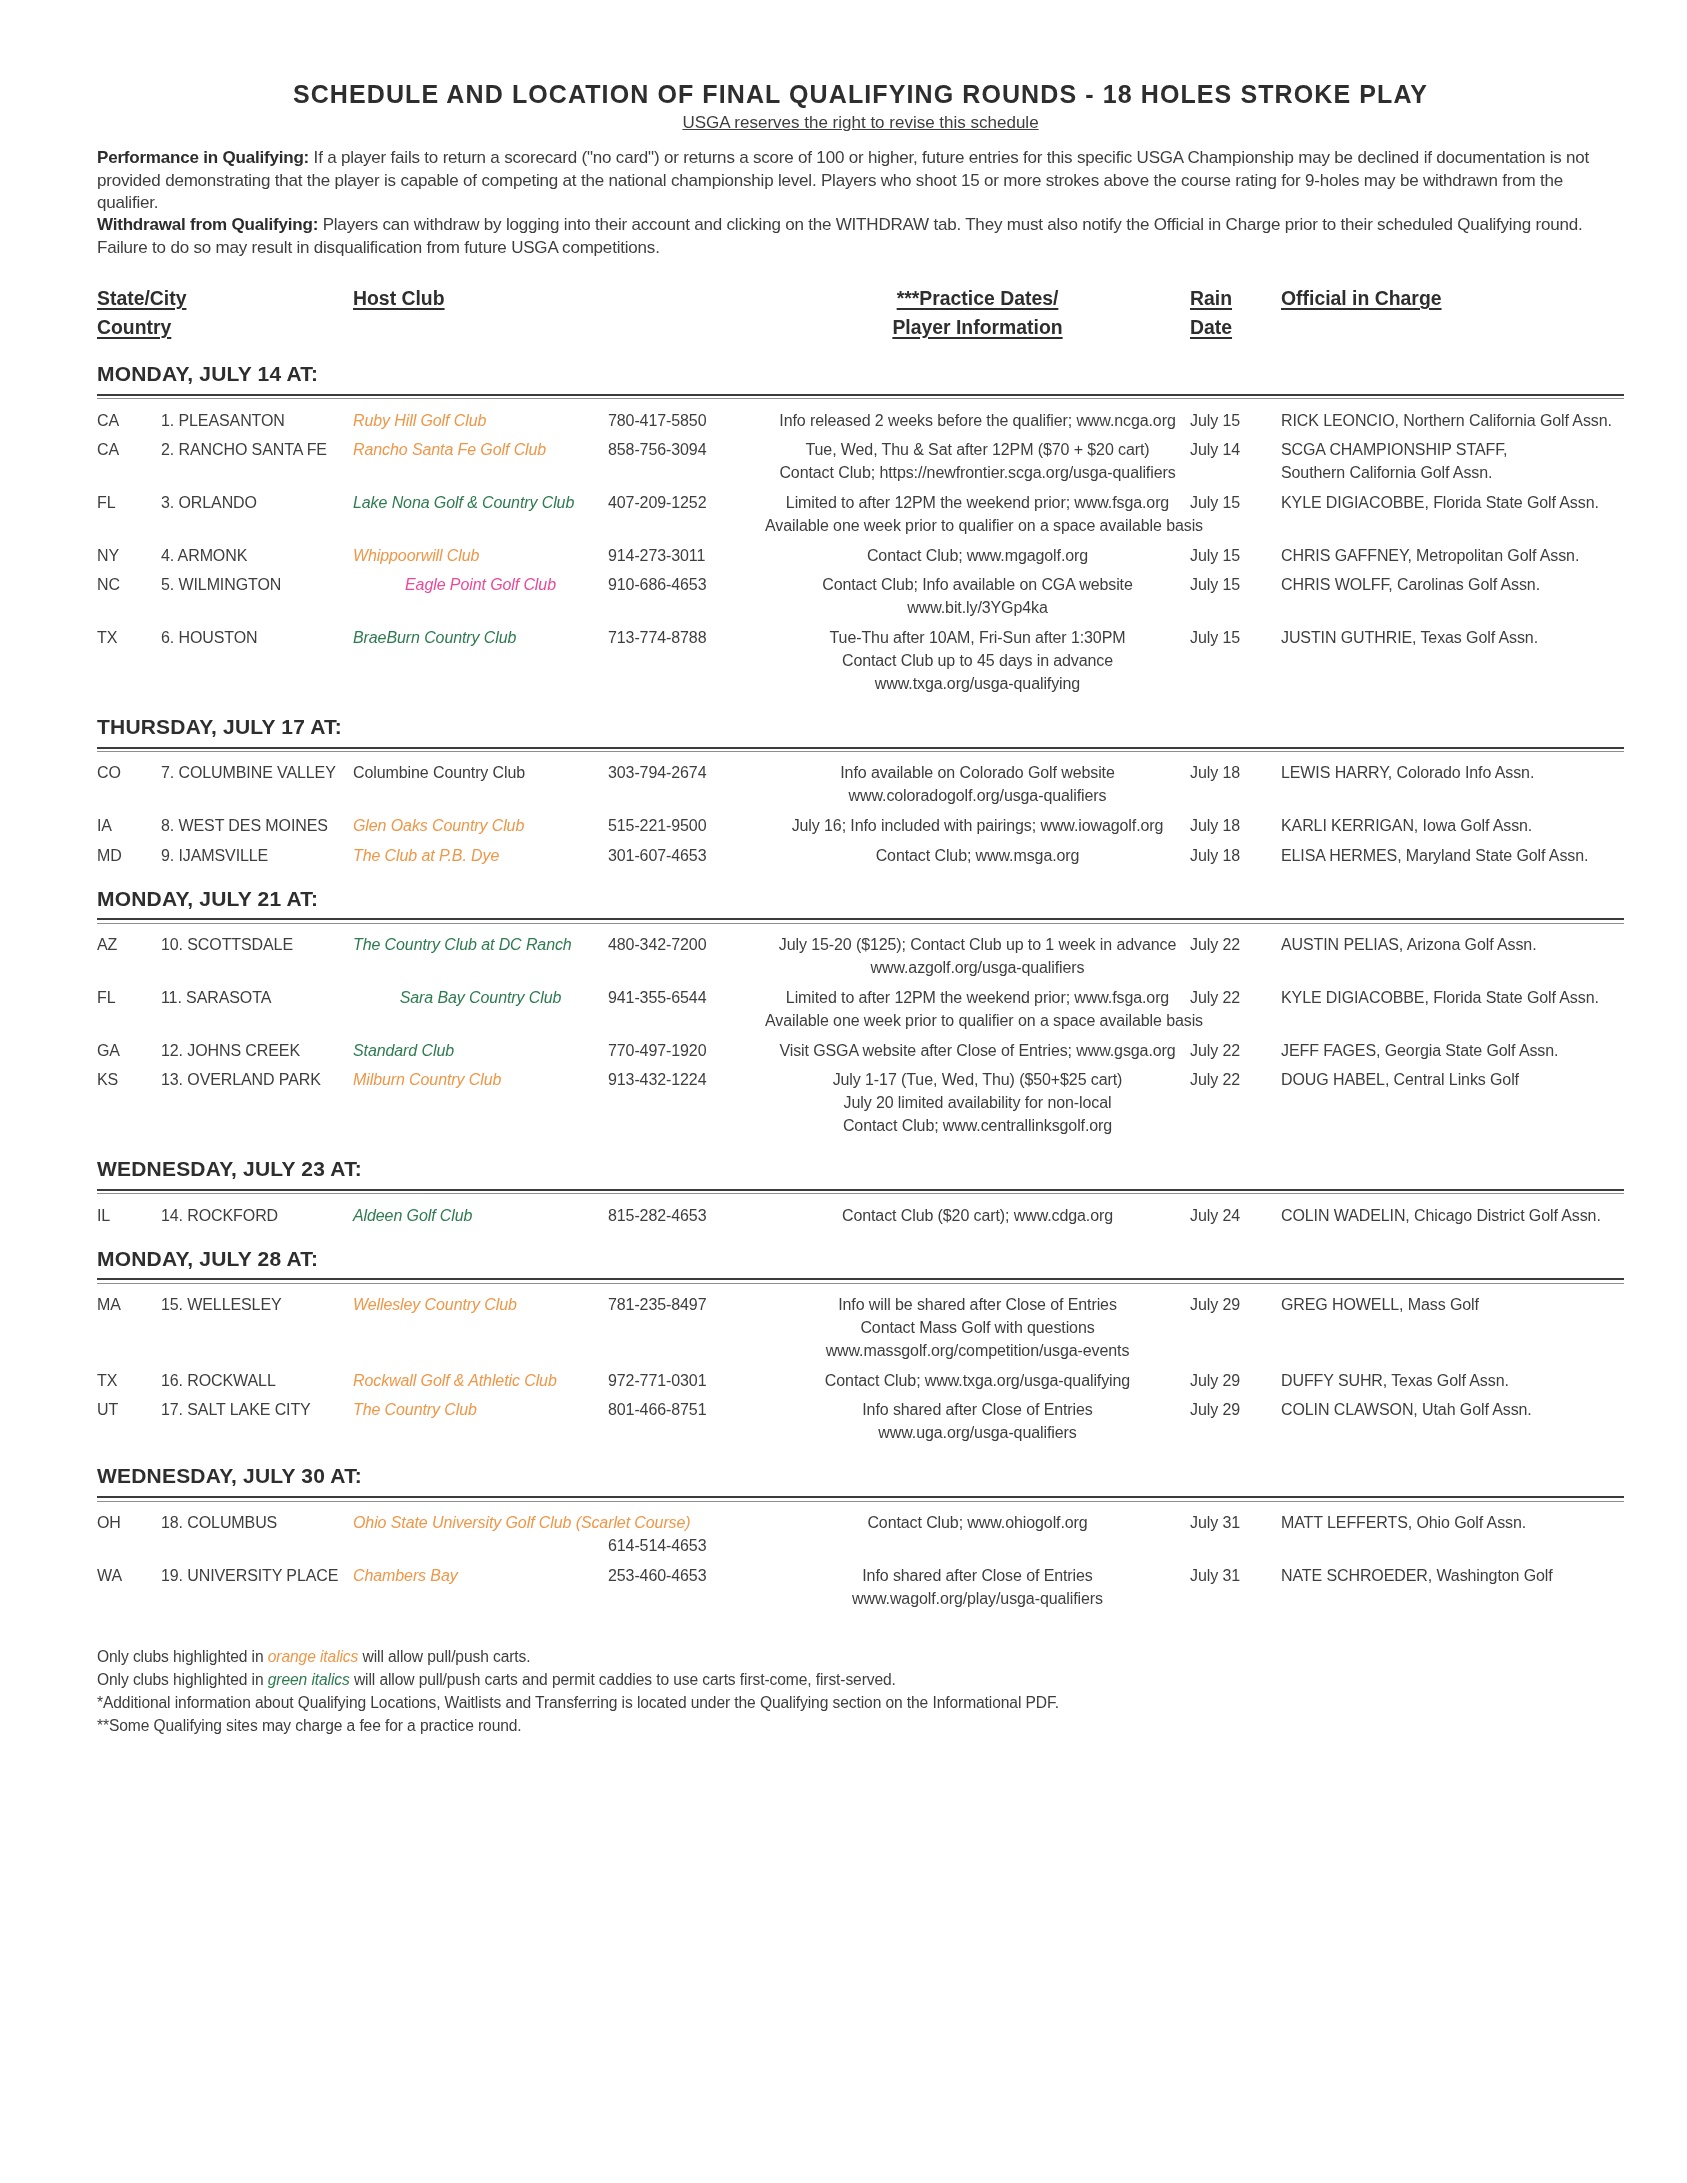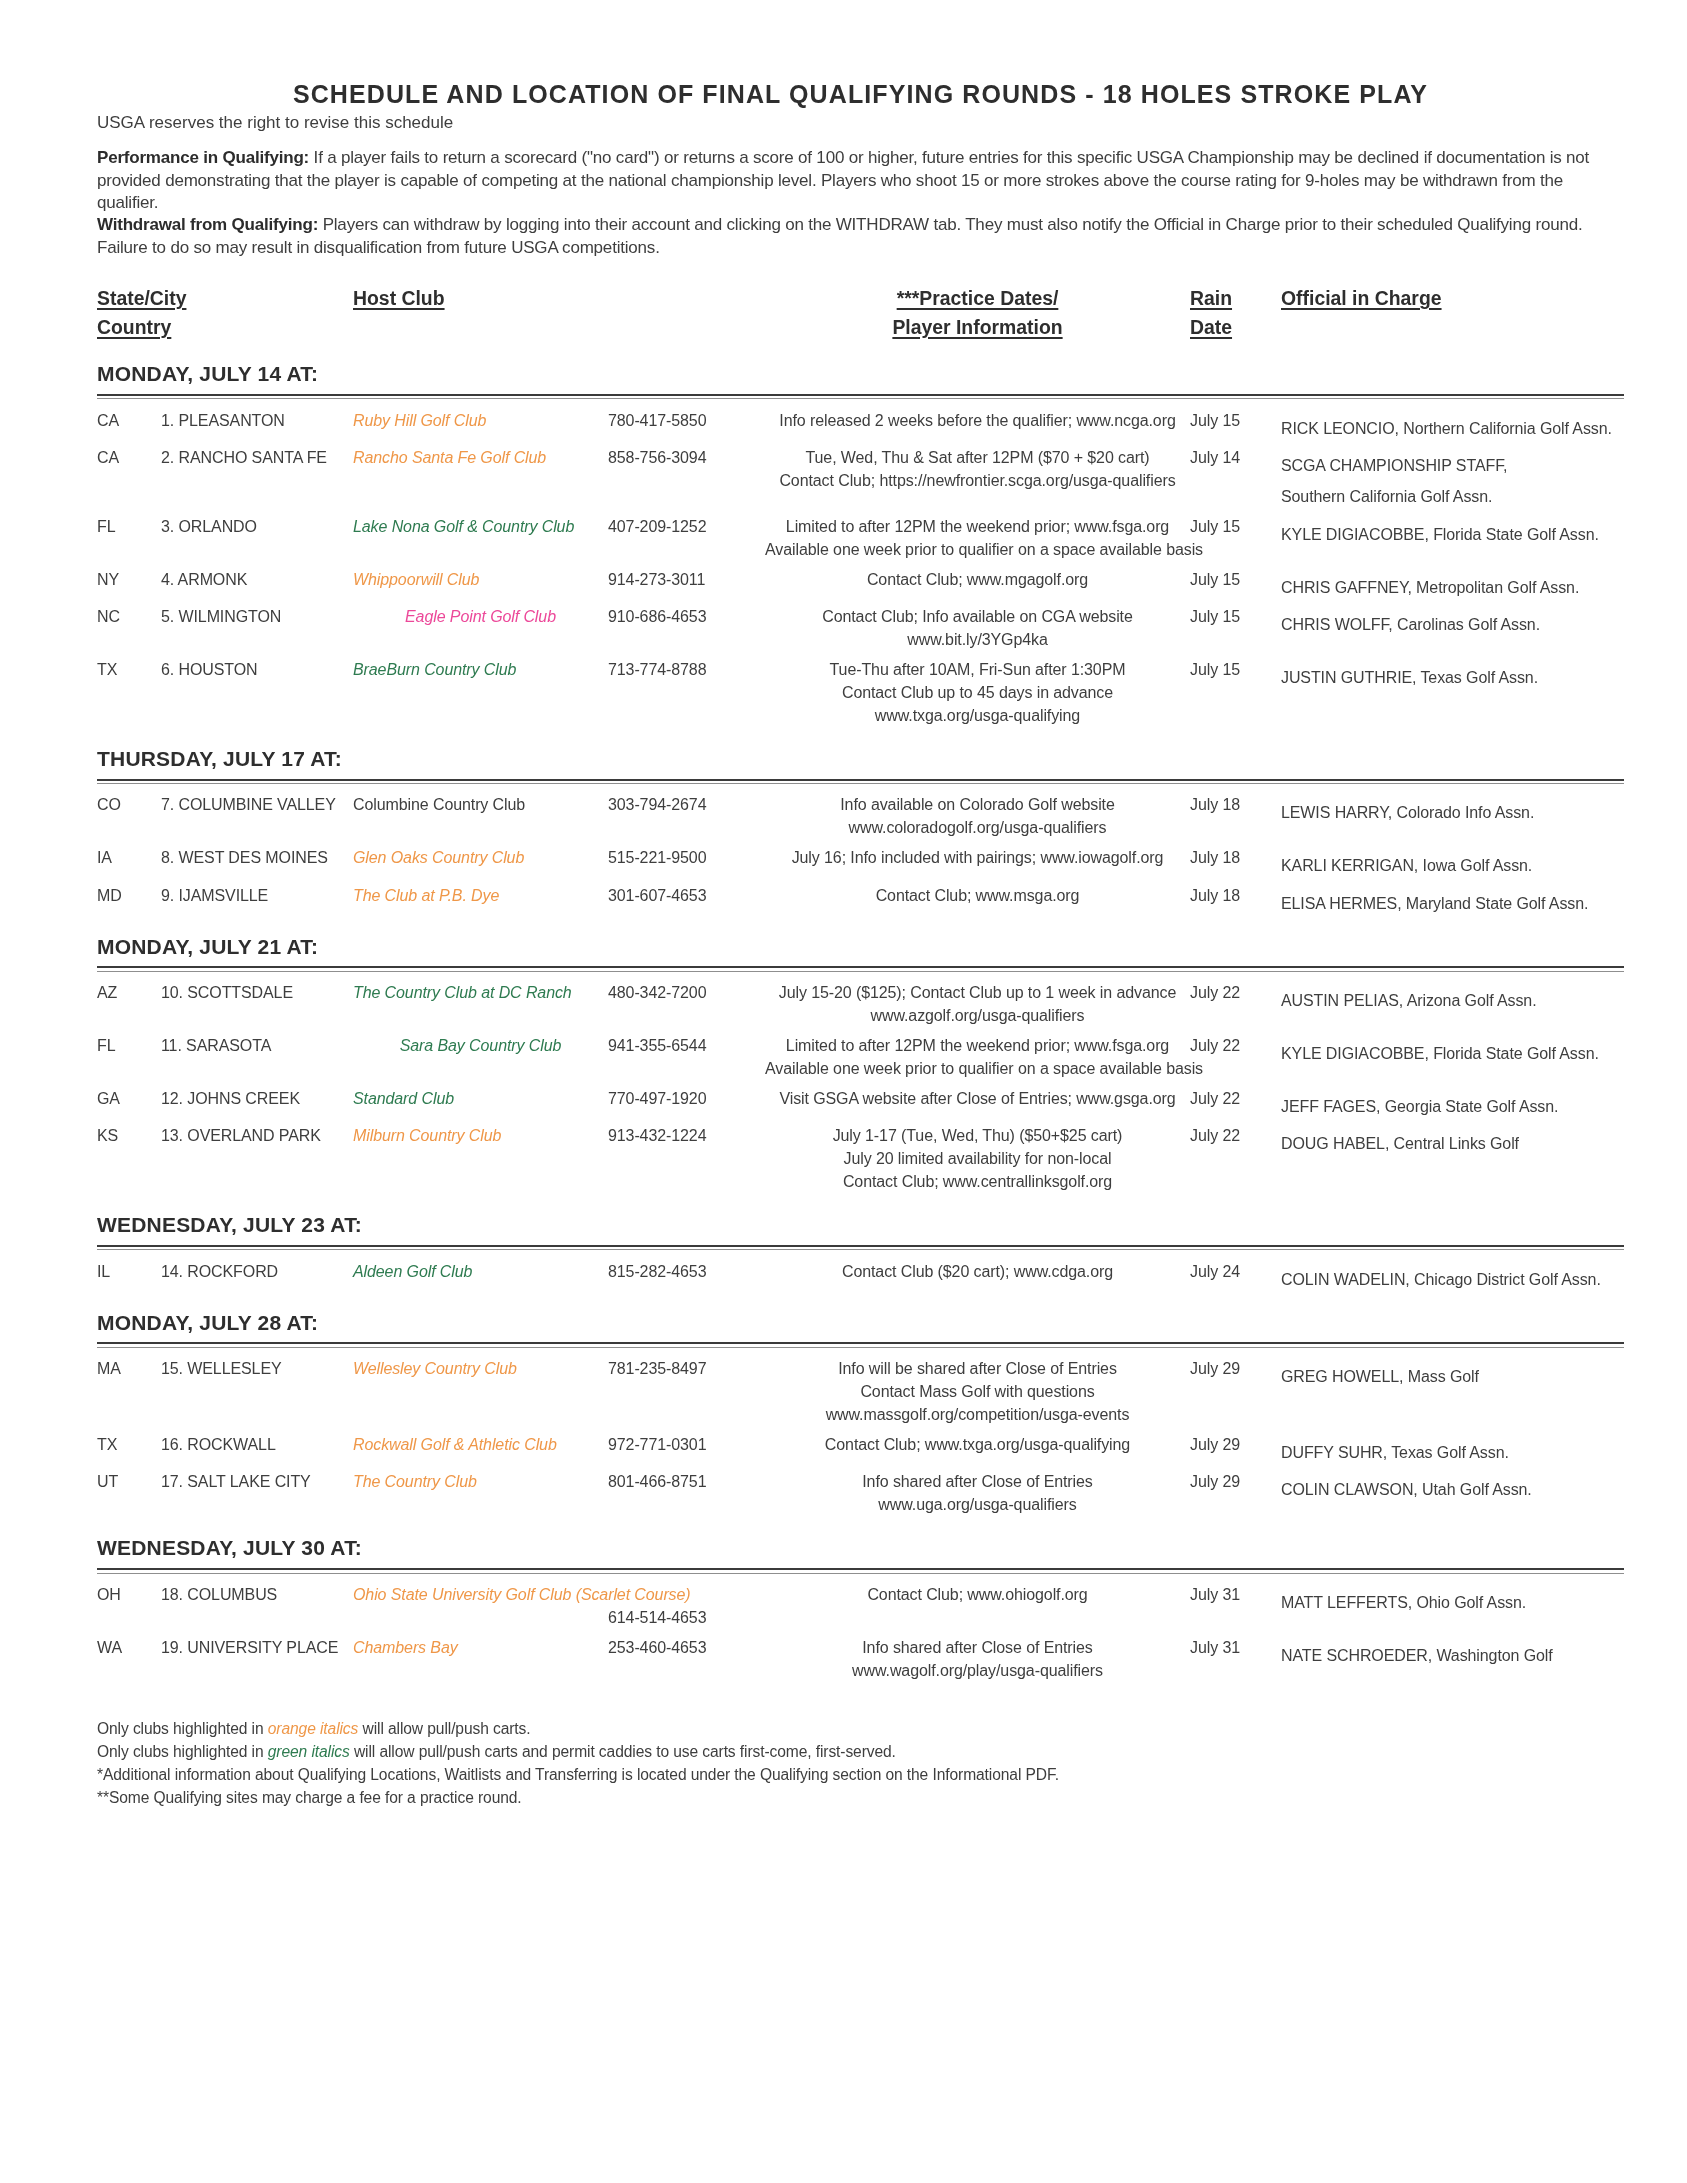--- a/index.html
+++ b/index.html
@@ -3,21 +3,21 @@
 <meta charset="utf-8">
 <style>
   html,body{margin:0;padding:0;}
   body{
     width:1687px;height:2183px;background:#ffffff;position:relative;overflow:hidden;
     font-family:"Liberation Sans",sans-serif;color:#3e3e3e;
     -webkit-font-smoothing:antialiased;
   }
   .page{position:absolute;left:97px;top:80px;width:1527px;}
   .title{font-size:25px;font-weight:700;letter-spacing:1.1px;text-align:center;color:#2e2e2e;}
-  .subtitle{font-size:17px;margin-top:4.2px;color:#3e3e3e;}
+  .subtitle{font-size:17px;text-align:center;margin-top:4.2px;color:#3e3e3e;text-decoration:underline;}
   .notices{margin-top:14px;font-size:17px;line-height:22.4px;letter-spacing:-0.2px;}
   .notice{margin:0;}
   .notice b{color:#2c2c2c;}
   
   .grid{display:grid;grid-template-columns:64px 192px 255px 157px 425px 91px 1fr;}
   .header-grid{margin-top:25px;font-size:19.4px;font-weight:700;line-height:29px;color:#2e2e2e;}
   .u{text-decoration:underline;text-decoration-thickness:1.7px;text-underline-offset:3.4px;}
   .h-state{grid-column:1/3;}
   .h-host{grid-column:3/5;}
   .h-practice{grid-column:5;text-align:center;}
@@ -27,21 +27,21 @@
   .rule{height:2.5px;border-top:2.5px solid #3b3b3b;border-bottom:1.7px solid #8f8f8f;margin-bottom:9.3px;}
   .row{margin-bottom:6.7px;font-size:16px;line-height:23px;letter-spacing:-0.1px;}
   .c{overflow:visible;}
   .c1{white-space:nowrap;}
   .c2{white-space:nowrap;}
   .c3{font-style:italic;white-space:nowrap;}
   .c4 .line{white-space:nowrap;}
   .c5{text-align:center;}
   .c5 .line{white-space:nowrap;}
   .c6{white-space:nowrap;}
-  .c7 .line{white-space:nowrap;margin-top:8px;}
+  .c7 .line{white-space:nowrap;}
   #footnotes{margin-top:35px;font-size:15.6px;line-height:23px;letter-spacing:-0.1px;}
   .footnote{margin:0;}
   .fn-em{font-style:italic;}
 </style>
 </head>
 <body>
 
 <div class="page">
 
   <div class="title">SCHEDULE AND LOCATION OF FINAL QUALIFYING ROUNDS - 18 HOLES STROKE PLAY</div>

